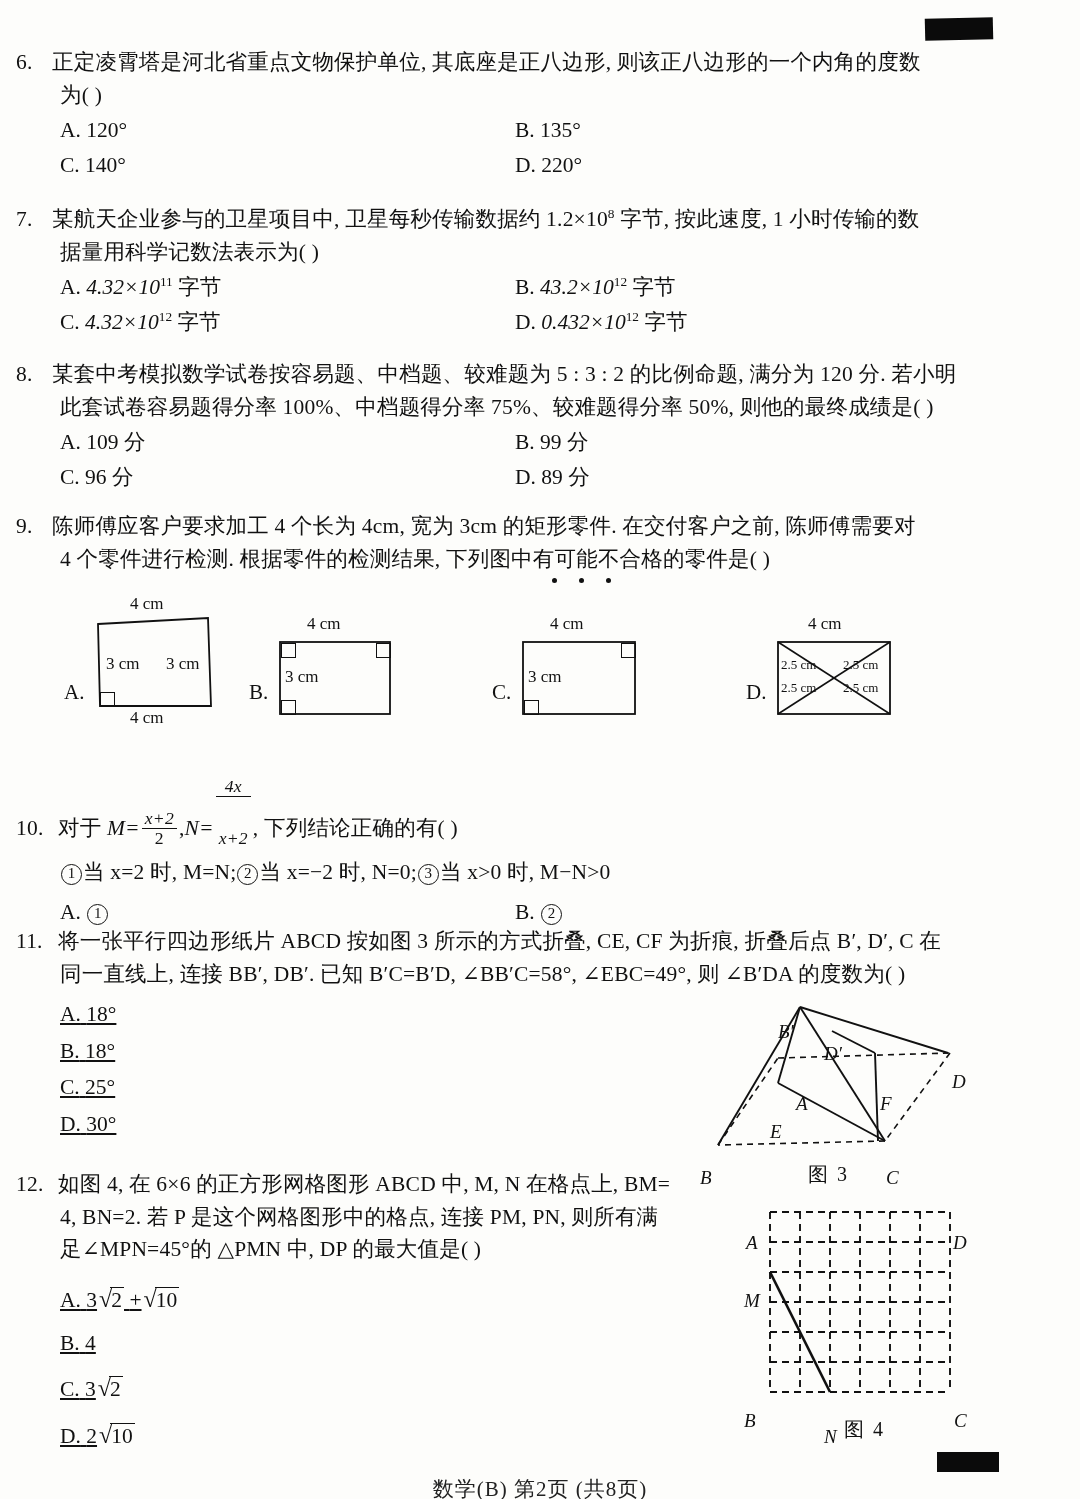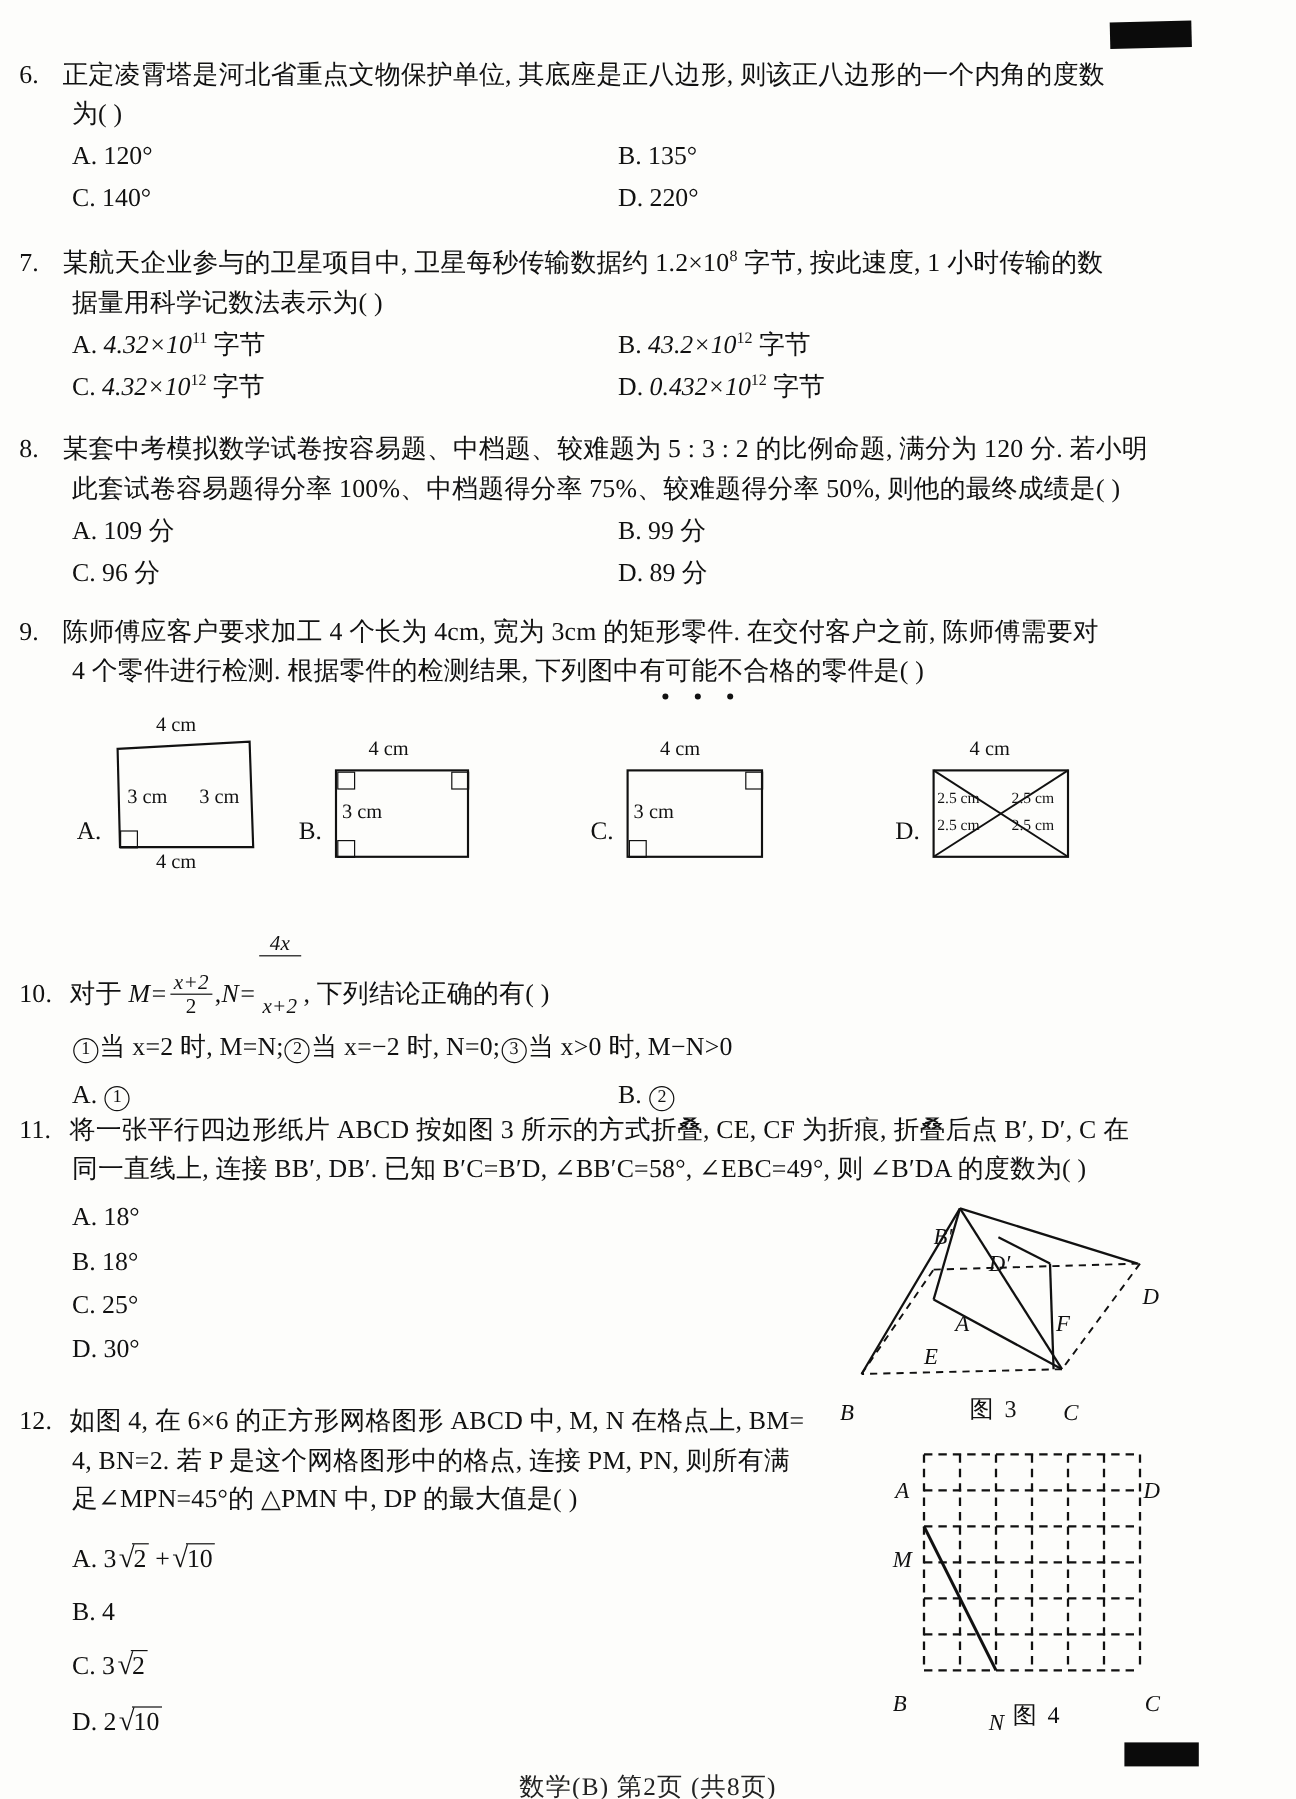--- a/index.html
+++ b/index.html
@@ -56,20 +56,21 @@
     display: flex;
     font-size: 21.5px;
     line-height: 1.62;
     gap: 35px;
   }
   .optrow .oa { width: 420px; }
   .optrow .ob { width: 420px; }
   .optcol {
     font-size: 21.5px;
     line-height: 1.70;
+    text-decoration: underline;
   }
   i, .it { font-style: italic; margin-top: 32px; }
   sup { font-size: 0.62em; vertical-align: super; }
   .dots {
     position: absolute;
     display: flex;
     gap: 22px;
   }
   .dots span {
     width: 5px; height: 5px; border-radius: 50%;

